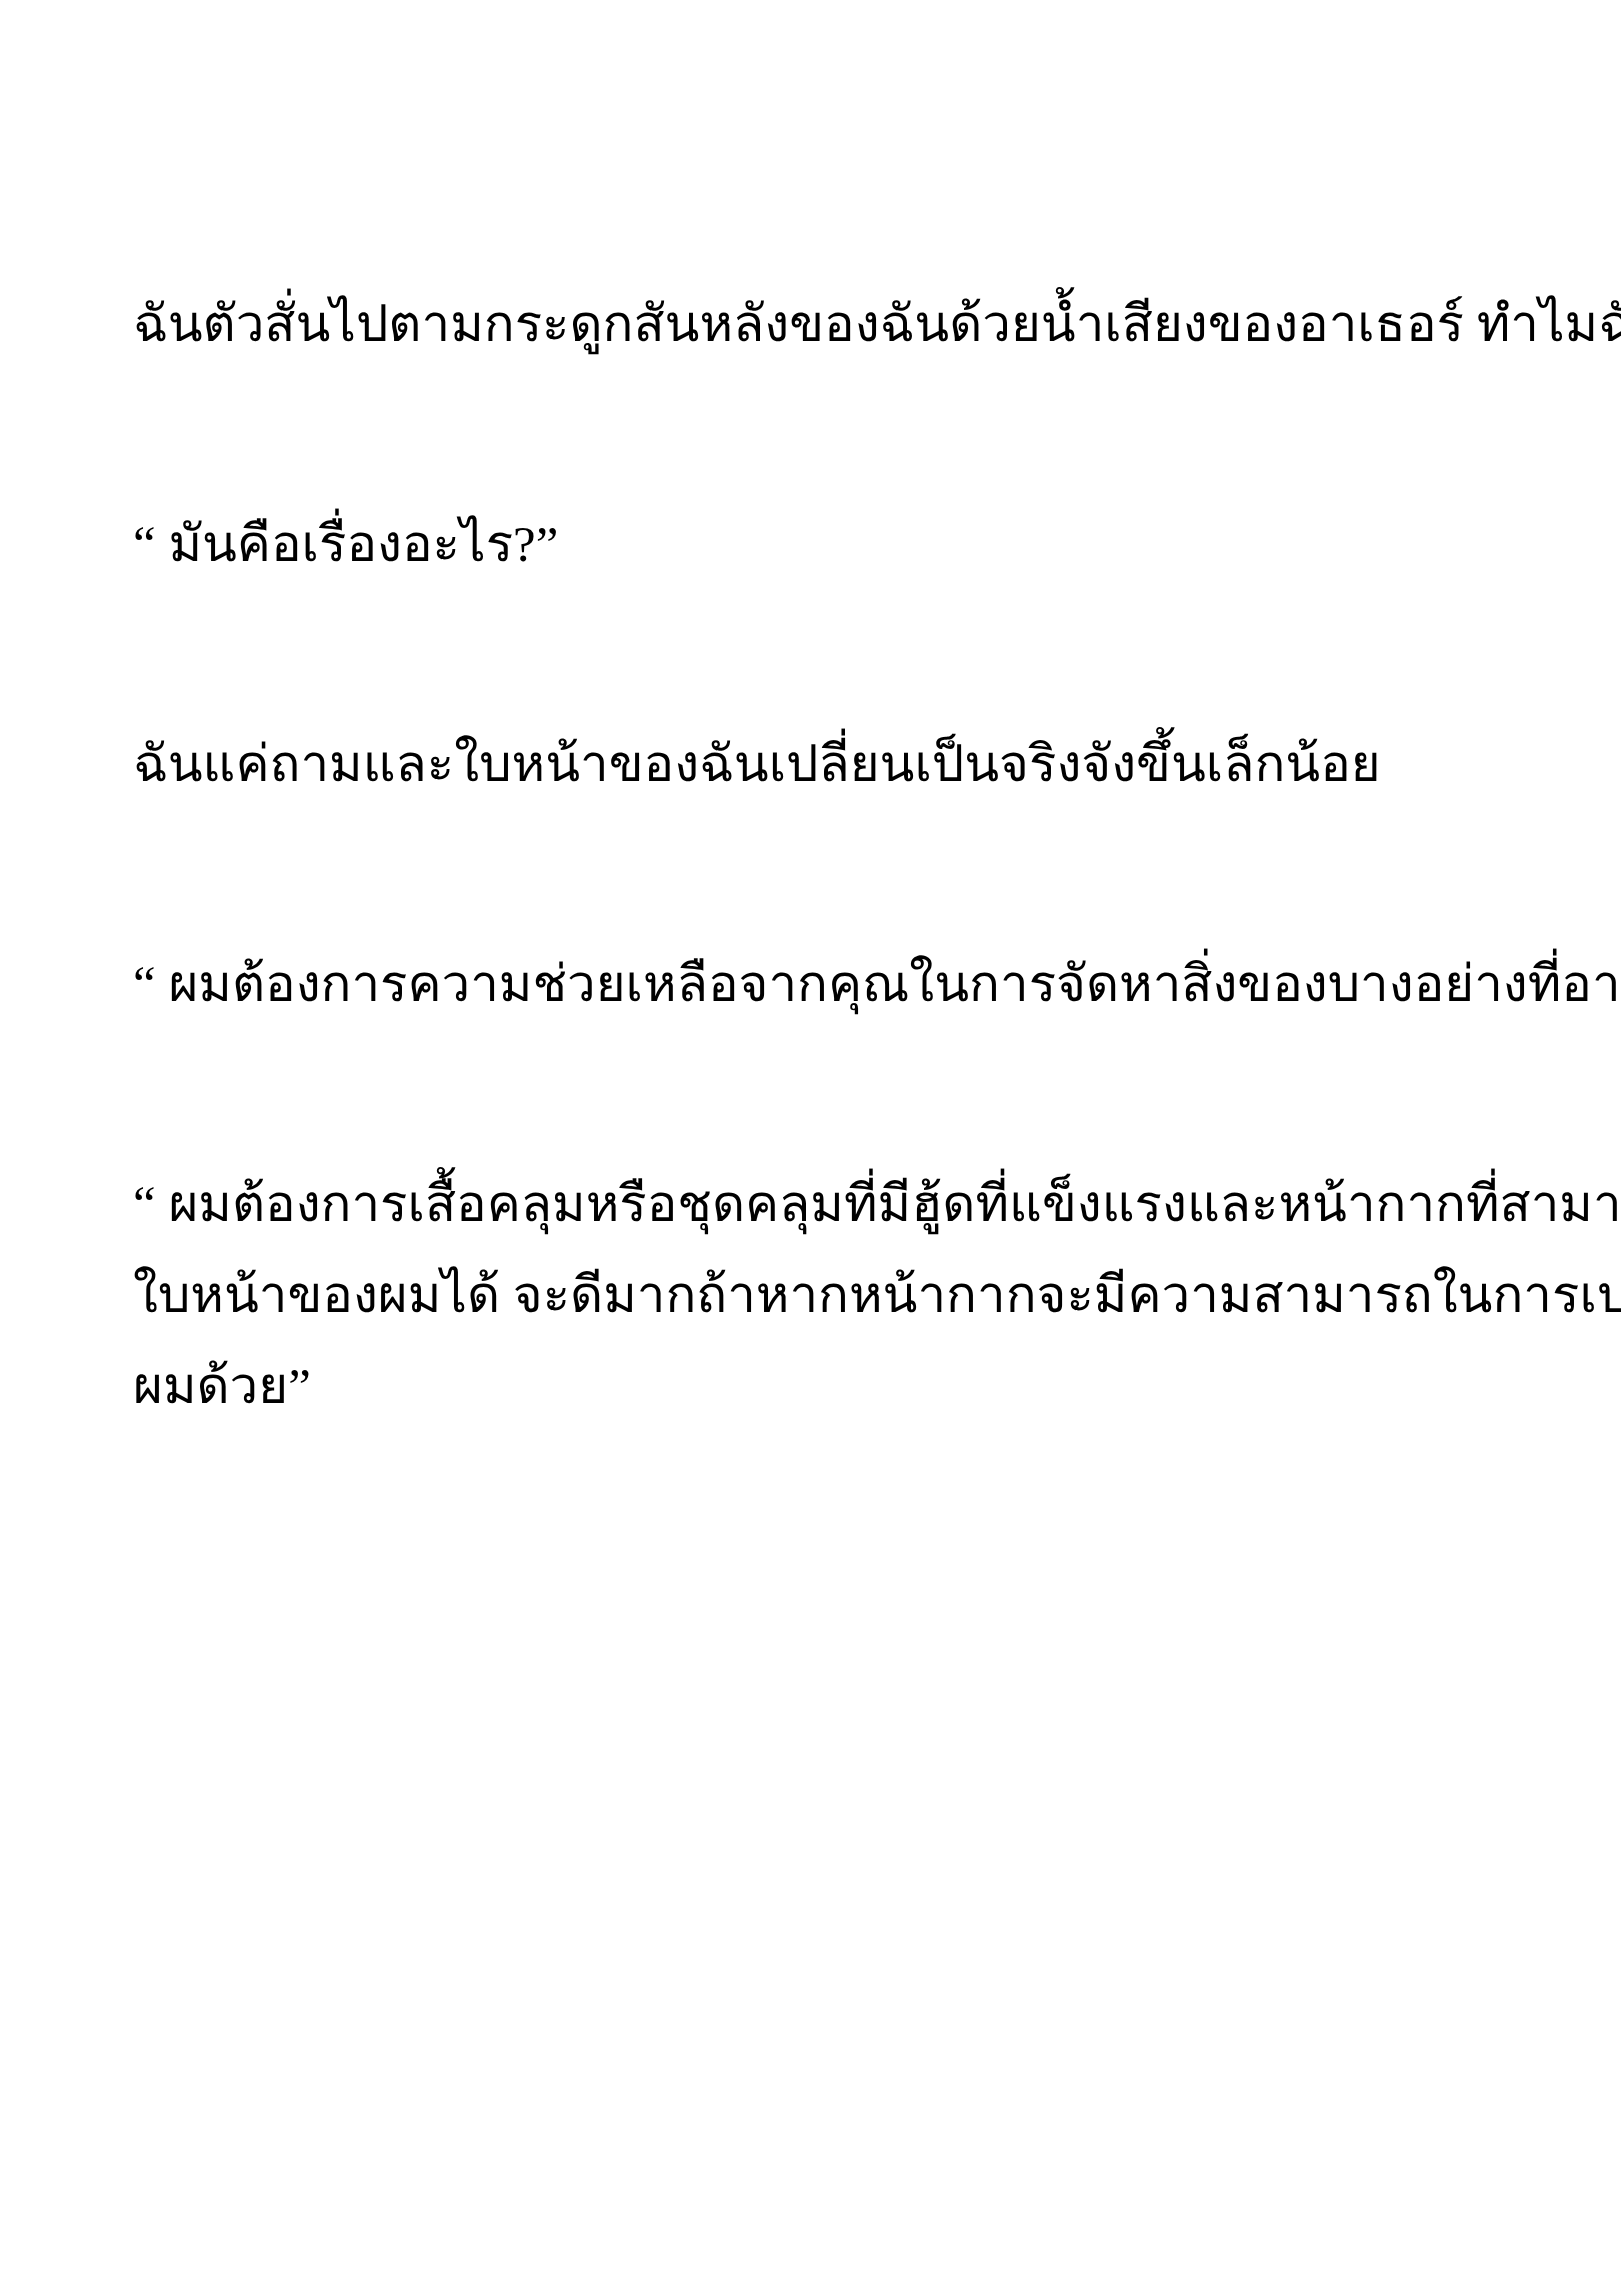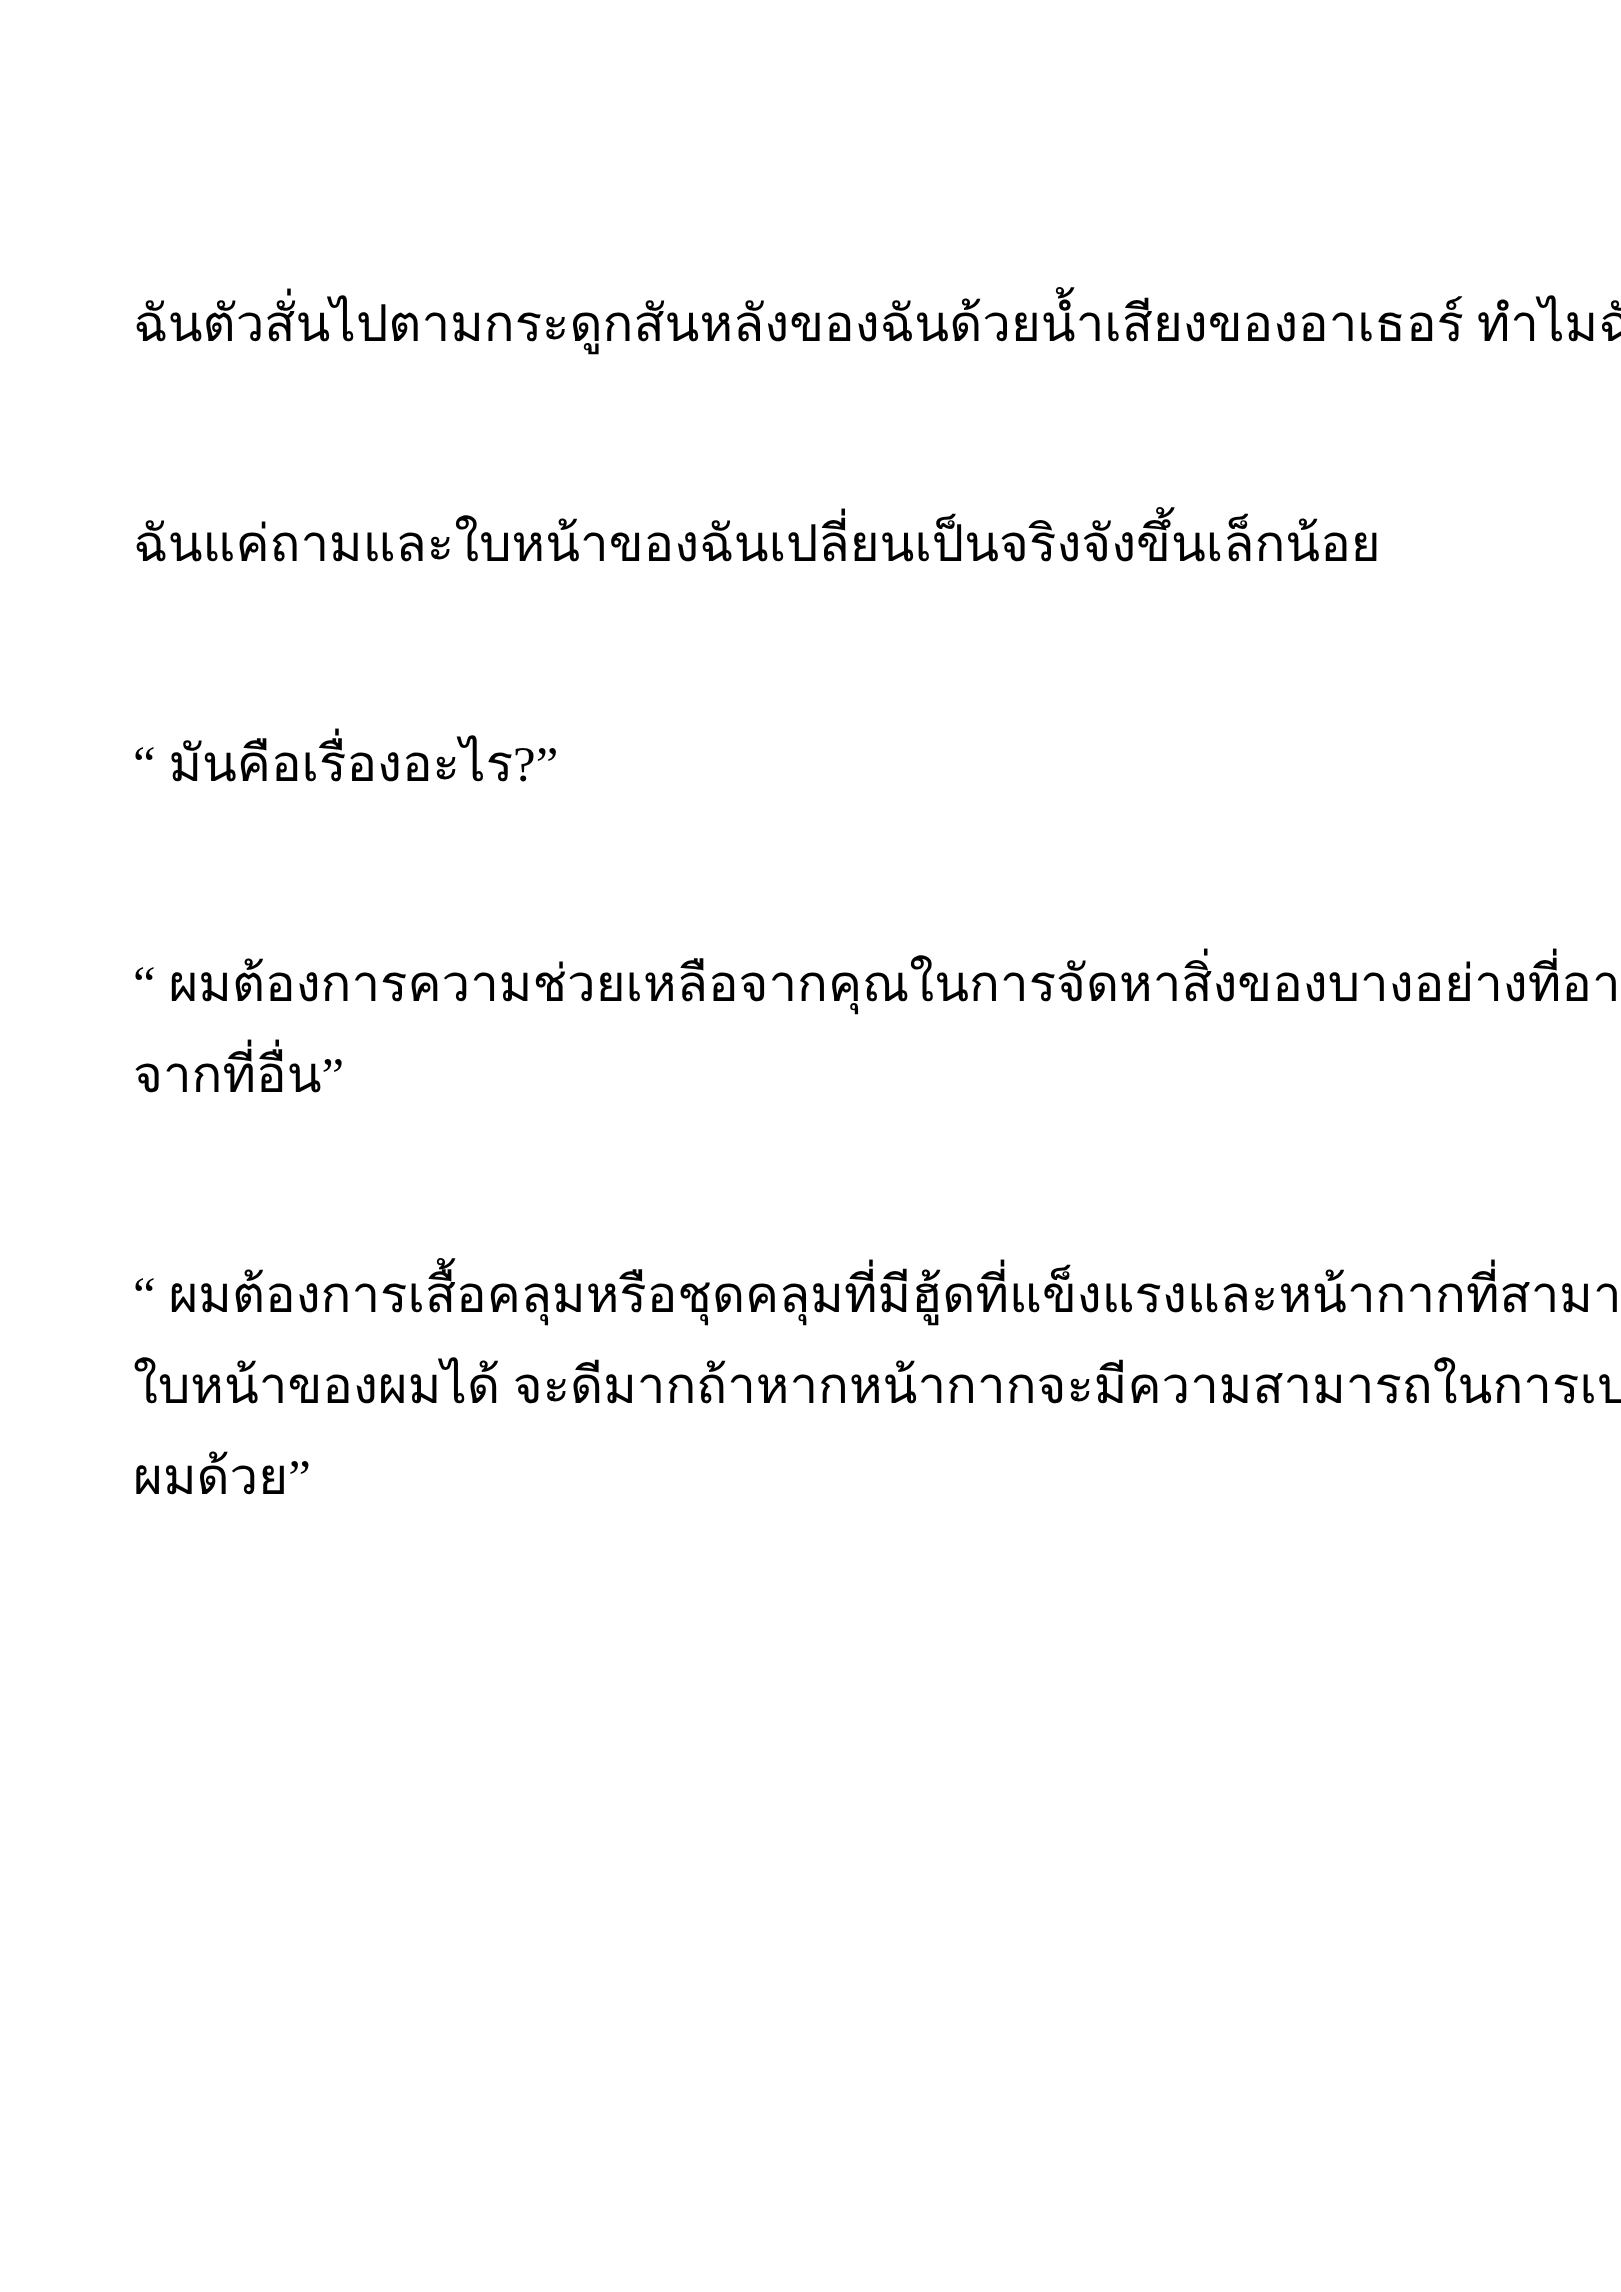--- a/index.html
+++ b/index.html
@@ -38,30 +38,29 @@
 <body>
 
 <div class="page">
   <div class="content">
 
     <div class="paragraph">
       <div class="text-line">ฉันตัวสั่นไปตามกระดูกสันหลังของฉันด้วยน้ำเสียงของอาเธอร์ ทำไมฉันถึงรู้สึกกังวล</div>
     </div>
 
     <div class="paragraph">
+      <div class="text-line">“ มันคือเรื่องอะไร?”</div>
+    </div>
+
+    <div class="paragraph">
       <div class="text-line">ฉันแค่ถามและใบหน้าของฉันเปลี่ยนเป็นจริงจังขึ้นเล็กน้อย</div>
     </div>
 
     <div class="paragraph">
-      <div class="text-line">“ มันคือเรื่องอะไร?”</div>
-    </div>
-
-    <div class="paragraph">
       <div class="text-line">“ ผมต้องการความช่วยเหลือจากคุณในการจัดหาสิ่งของบางอย่างที่อาจหาได้ยาก</div>
-      <div class="text-line">จากที่อื่น”</div>
     </div>
 
 
     <div class="paragraph">
       <div class="text-line">“ ผมต้องการเสื้อคลุมหรือชุดคลุมที่มีฮู้ดที่แข็งแรงและหน้ากากที่สามารถปกปิดทั้ง</div>
       <div class="text-line">ใบหน้าของผมได้ จะดีมากถ้าหากหน้ากากจะมีความสามารถในการเปลี่ยนเสียงของ</div>
       <div class="text-line">ผมด้วย”</div>
     </div>
 
   </div>

